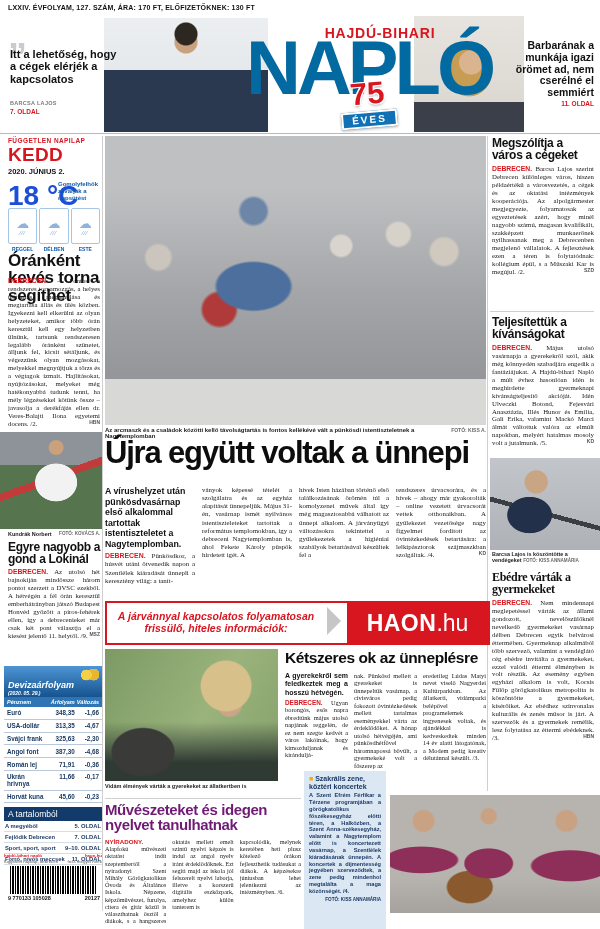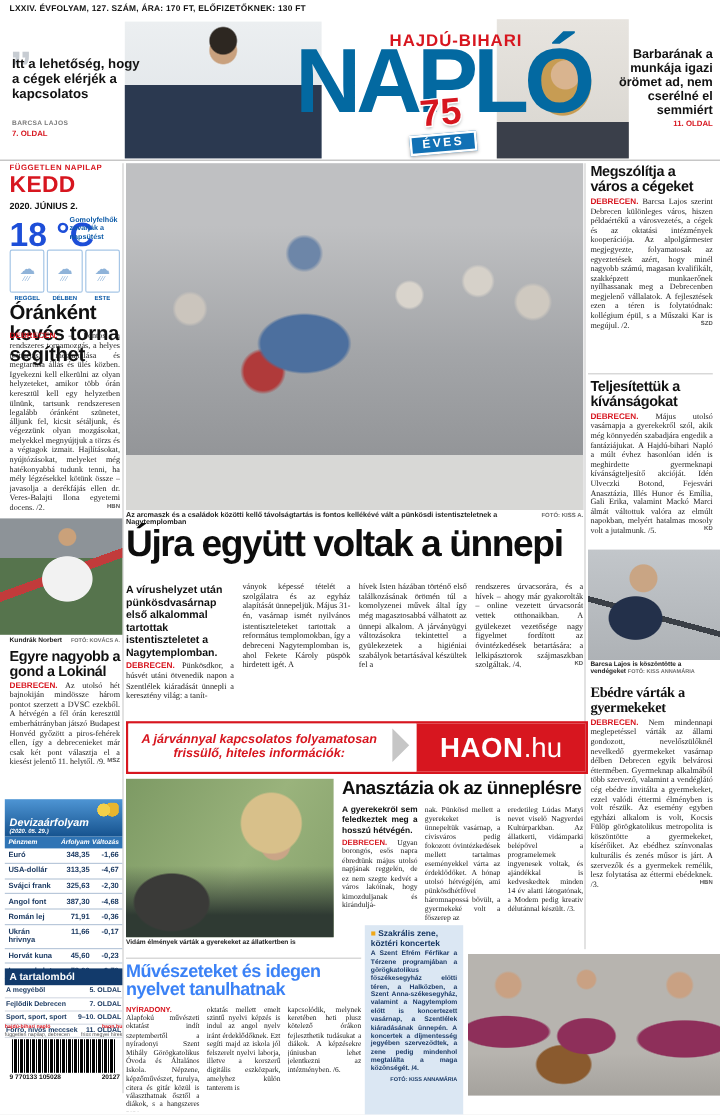--- a/index.html
+++ b/index.html
@@ -91,21 +91,21 @@
                        radial-gradient(circle at 70% 45%, #e8b52e 0 42%, rgba(0,0,0,0) 44%);}
   .fx-head{display:flex;background:#2f74b5;color:#fff;font-size:5.5px;font-weight:800;
            font-style:italic;padding:2px 3px;}
   .fx-row{display:flex;font-size:6.3px;font-weight:800;color:#16355e;border-bottom:1px solid #b9c8da;
           padding:2.4px 3px;}
   .fx-c1{flex:1.5;text-align:left;}
   .fx-c2{flex:1;text-align:right;}
   .fx-c3{flex:.9;text-align:right;}
 
   .toc{left:4px;top:807px;width:98px;}
-  .toc-bar{background:#123a6b;color:#fff;font-weight:700;font-size:8.5px;padding:2px 4px;}
+  .toc-bar{background:#123a6b;color:#fff;font-weight:400;font-size:8.5px;padding:2px 4px;}
   .toc-item{display:flex;justify-content:space-between;font-size:5.8px;font-weight:800;
             color:#16355e;border-bottom:1px solid #d7dde5;padding:2px 1px;}
   .imprint{left:4px;top:853px;width:98px;display:flex;justify-content:space-between;}
   .imp-cell{font-size:4.4px;line-height:1.25;}
   .imp-red{color:#d7161f;font-weight:800;}
   .imp-gray{color:#555;}
   .barcode{left:10px;top:866px;width:86px;height:28px;
            background:repeating-linear-gradient(90deg,#000 0 1px,#fff 1px 2px,#000 2px 4px,#fff 4px 5px);}
   .barcode-digits{left:8px;top:895px;width:92px;font-size:5.5px;font-weight:700;color:#111;
                   display:flex;justify-content:space-between;}
@@ -151,21 +151,21 @@
       linear-gradient(120deg,#7d9a64,#9ab37c 55%,#85a06b);}
   .cap-raccoon{left:105px;top:783px;width:173px;font-size:5.5px;font-weight:800;color:#222;}
   .h-ketszeres{left:285px;top:649px;width:201px;font-size:15.5px;font-weight:800;
                letter-spacing:-.4px;color:#0d0d0d;}
   .ketszeres-cols{left:285px;top:672px;width:201px;height:121px;display:flex;gap:6px;overflow:hidden;}
   .ketszeres-col{flex:1;font-size:6.4px;line-height:1.17;overflow:hidden;}
   .lead-sm{font-family:"Liberation Sans",sans-serif;font-size:7px;line-height:1.18;font-weight:800;
            color:#111;margin-bottom:2px;}
 
   .h-muveszet{left:105px;top:802px;width:196px;font-size:15px;line-height:1.02;font-weight:800;
-              letter-spacing:-.4px;color:#3b82f6;}
+              letter-spacing:-.4px;color:#701a75;}
   .muveszet-cols{left:105px;top:838px;width:196px;height:88px;display:flex;gap:6px;overflow:hidden;}
   .muveszet-col{flex:1;font-size:6.2px;line-height:1.16;overflow:hidden;}
 
   .infobox{left:304px;top:771px;width:82px;height:158px;background:#dbe7f3;padding:4px 5px;
            box-sizing:border-box;overflow:hidden;}
   .infobox-title{font-size:7px;line-height:1.1;font-weight:800;color:#13335f;margin-bottom:2px;}
   .bullet{color:#f0a818;font-size:7px;}
   .infobox-body{font-size:5.6px;line-height:1.22;color:#1c3a66;font-weight:600;text-align:justify;}
   .infobox-credit{font-size:4.6px;font-weight:800;color:#13335f;text-align:right;margin-top:2px;}
 
@@ -387,21 +387,21 @@
     <div class="hivek-col serif just">ványok képessé tételét a szolgálatra és az egyház alapítását ünnepeljük. Május 31-én, vasárnap ismét nyilvános istentiszteleteket tartottak a református templomokban, így a debreceni Nagytemplomban is, ahol Fekete Károly püspök hirdetett igét. A</div>
     <div class="hivek-col serif just">hívek Isten házában történő első találkozásának örömén túl a komolyzenei művek által így még magasztosabbá válhatott az ünnepi alkalom. A járványügyi változásokra tekintettel a gyülekezetek a higiéniai szabályok betartásával készültek fel a</div>
     <div class="hivek-col serif just">
       <span>rendszeres úrvacsorára, és a hívek – ahogy már gyakorolták – online vezetett úrvacsorát vettek otthonaikban. A gyülekezet vezetősége nagy figyelmet fordított az óvintézkedések betartására: a lelkipásztorok szájmaszkban szolgáltak. /4.</span>
       <span class="sign">KD</span>
     </div>
   </div>
 
   <div class="ph ph-raccoon"></div>
   <div class="abs cap-raccoon">Vidám élmények várták a gyerekeket az állatkertben is</div>
-  <div class="abs h-ketszeres">Anasztázia ok az ünneplésre</div>
+  <div class="abs h-ketszeres">Kétszeres ok az ünneplésre</div>
   <div class="abs ketszeres-cols">
     <div class="ketszeres-col serif just">
       <div class="lead-sm">A gyerekekről sem feledkeztek meg a hosszú hétvégén.</div>
       <span class="loc">DEBRECEN.</span>
       <span>Ugyan borongós, esős napra ébredtünk május utolsó napjának reggelén, de ez nem szegte kedvét a város lakóinak, hogy kimozduljanak és kiránduljá-</span>
     </div>
     <div class="ketszeres-col serif just">nak. Pünkösd mellett a gyerekeket is ünnepeltük vasárnap, a cívisváros pedig fokozott óvintézkedések mellett tartalmas eseményekkel várta az érdeklődőket. A hónap utolsó hétvégéjén, ami pünkösdhétfővel háromnapossá bővült, a gyermekeké volt a főszerep az</div>
     <div class="ketszeres-col serif just">eredetileg Lúdas Matyi nevet viselő Nagyerdei Kultúrparkban. Az állatkerti, vidámparki belépővel a programelemek ingyenesek voltak, és ajándékkal is kedveskedtek minden 14 év alatti látogatónak, a Modem pedig kreatív délutánnal készült. /3.</div>
   </div>
 

